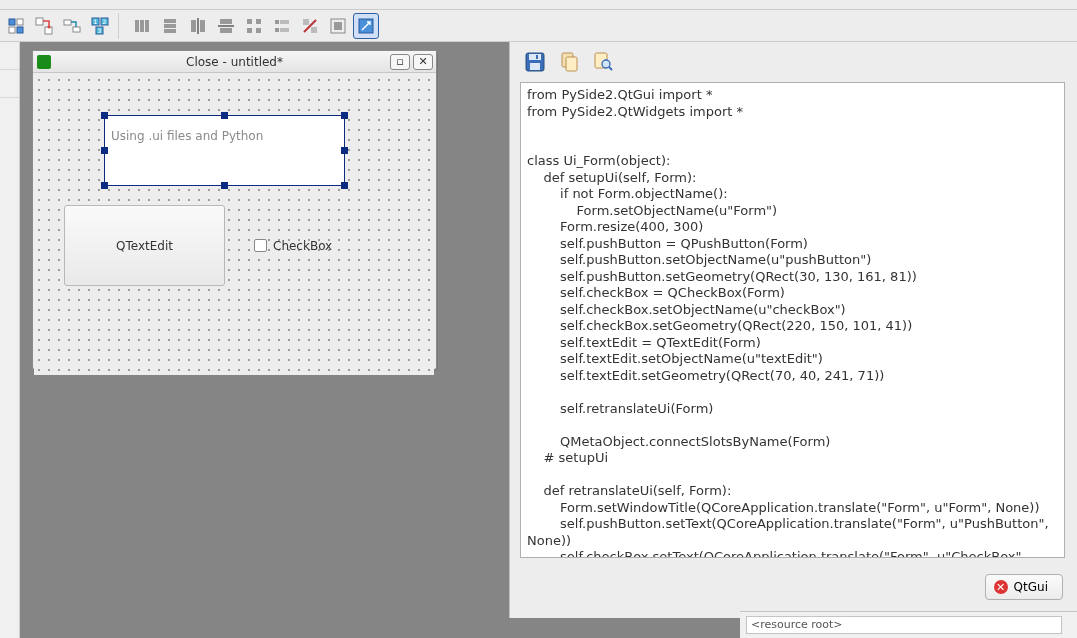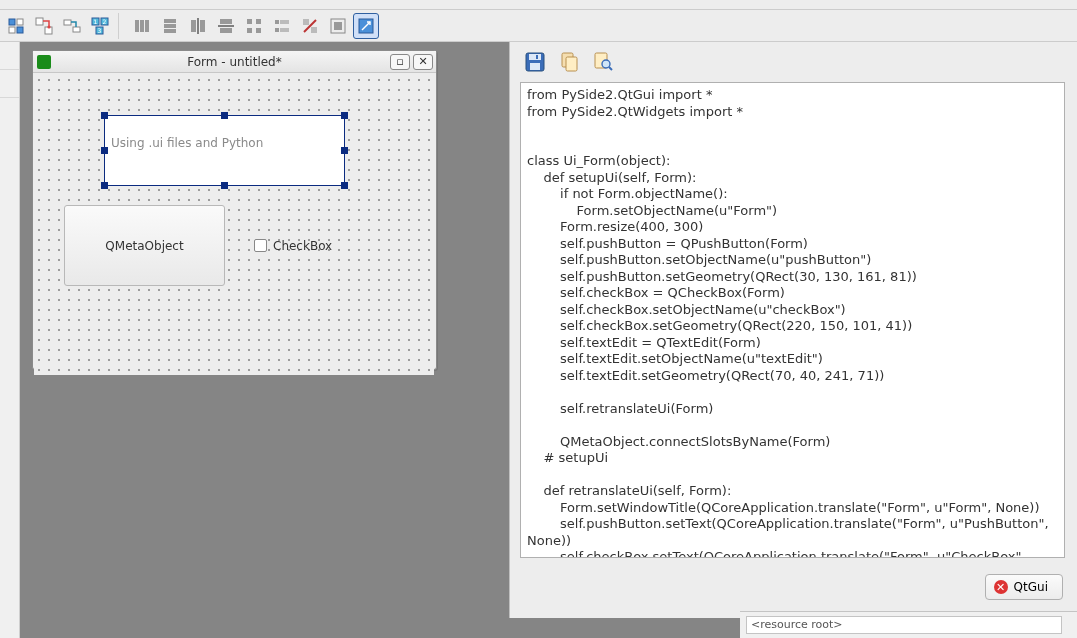--- a/index.html
+++ b/index.html
@@ -29,21 +29,21 @@
   .titlebar .title { flex:1; text-align:center; }
   .titlebar .tbtn2 { position:absolute; width:20px; height:16px; border:1px solid #888; border-radius:3px; background:#f7f7f7; display:flex; align-items:center; justify-content:center; font-size:11px; cursor:pointer; }
   .titlebar .restore { right: 26px; }
   .titlebar .close { right: 3px; font-weight:bold; }
 
   .formbody { position:absolute; top:22px; left:0; right:0; bottom:0; padding:2px 0 0 1px; }
   .designform { position:relative; width:400px; height:300px; background:#ededed; background-image: radial-gradient(#9b9b9b 0.8px, transparent 0.8px); background-size:10px 10px; background-position: 0 0; }
 
   
   .textedit { position:absolute; left:70px; top:40px; width:241px; height:71px; background:#fff; border:1px solid #0b2b80; }
-  .textedit .ph { color:#8a8a8a; padding: 20px 6px; font-size:12px; }
+  .textedit .ph { color:#8a8a8a; padding: 13px 6px; font-size:12px; }
   .handle { position:absolute; width:7px; height:7px; background:#0b2b80; }
   .h-tl { left:-4px; top:-4px; } .h-tc { left:50%; top:-4px; margin-left:-4px; } .h-tr { right:-4px; top:-4px; }
   .h-ml { left:-4px; top:50%; margin-top:-4px; } .h-mr { right:-4px; top:50%; margin-top:-4px; }
   .h-bl { left:-4px; bottom:-4px; } .h-bc { left:50%; bottom:-4px; margin-left:-4px; } .h-br { right:-4px; bottom:-4px; }
 
   .pushbtn { position:absolute; left:30px; top:130px; width:161px; height:81px; background:linear-gradient(#fafafa,#e9e9e9); border:1px solid #b8b8b8; border-radius:3px; display:flex; align-items:center; justify-content:center; font-size:12px; color:#333; cursor:pointer; }
   .checkbox { position:absolute; left:220px; top:150px; width:101px; height:41px; display:flex; align-items:center; font-size:12px; color:#333; cursor:pointer; }
   .checkbox .box { width:13px; height:13px; border:1px solid #888; background:#fff; margin-right:6px; border-radius:2px; }
 
   
@@ -173,41 +173,41 @@
 <div class="leftstrip">
   <div class="slot"></div>
     <div class="slot"></div>
 </div>
 
 <div class="canvasarea">
 
   <div class="formwin">
     <div class="titlebar">
       <div class="sys"></div>
-      <div class="title">Form - untitled*</div>
+      <div class="title">Close - untitled*</div>
       <div class="tbtn2 restore">▫</div>
       <div class="tbtn2 close">✕</div>
     </div>
     <div class="formbody">
       <div class="designform">
 
         <div class="textedit">
           <div class="ph">Using .ui files and Python</div>
           <div class="handle h-tl"></div>
           <div class="handle h-tc"></div>
           <div class="handle h-tr"></div>
           <div class="handle h-ml"></div>
           <div class="handle h-mr"></div>
           <div class="handle h-bl"></div>
           <div class="handle h-bc"></div>
           <div class="handle h-br"></div>
         </div>
 
         <div class="pushbtn">
-          <span>QMetaObject</span>
+          <span>QTextEdit</span>
         </div>
 
         <div class="checkbox">
           <div class="box"></div>
           <span>CheckBox</span>
         </div>
 
       </div>
     </div>
   </div>

